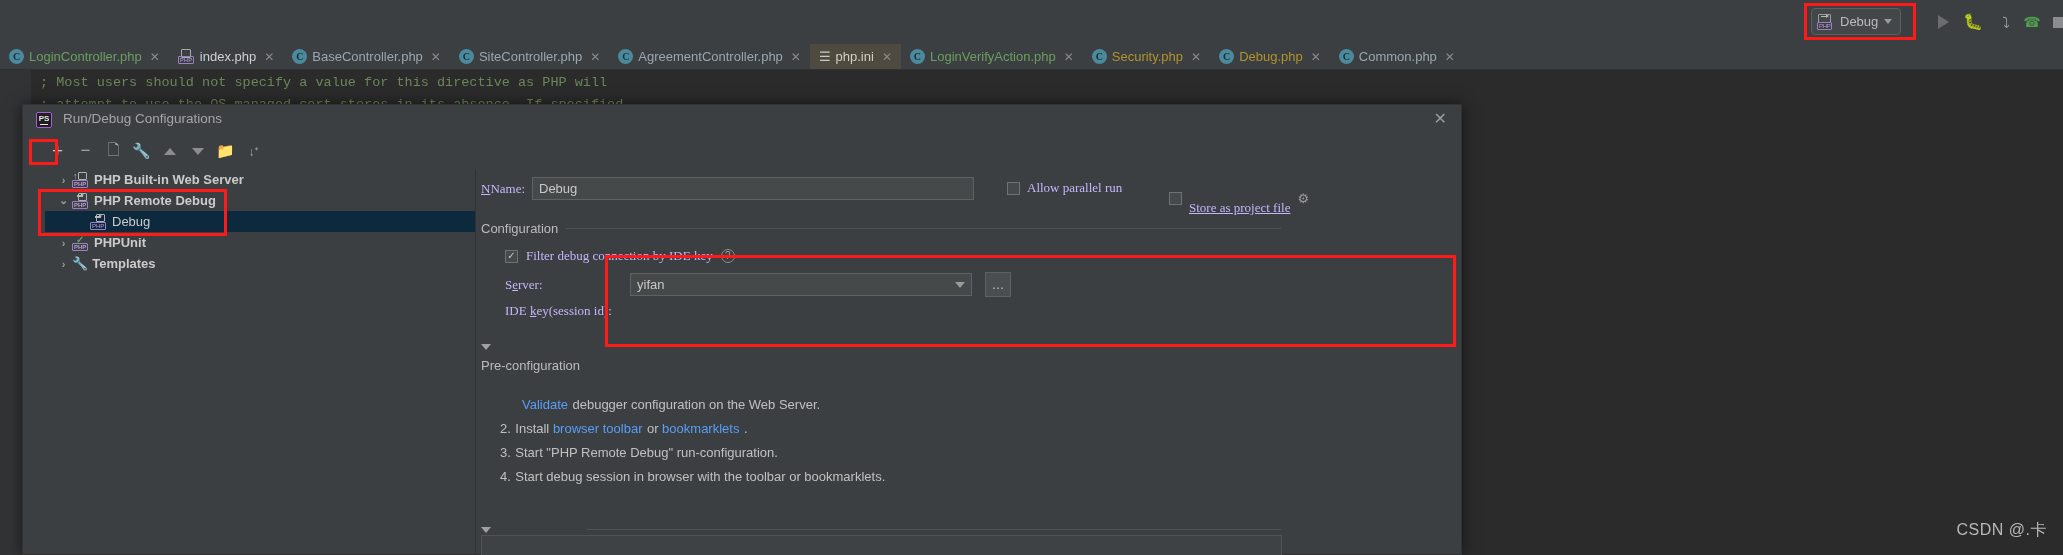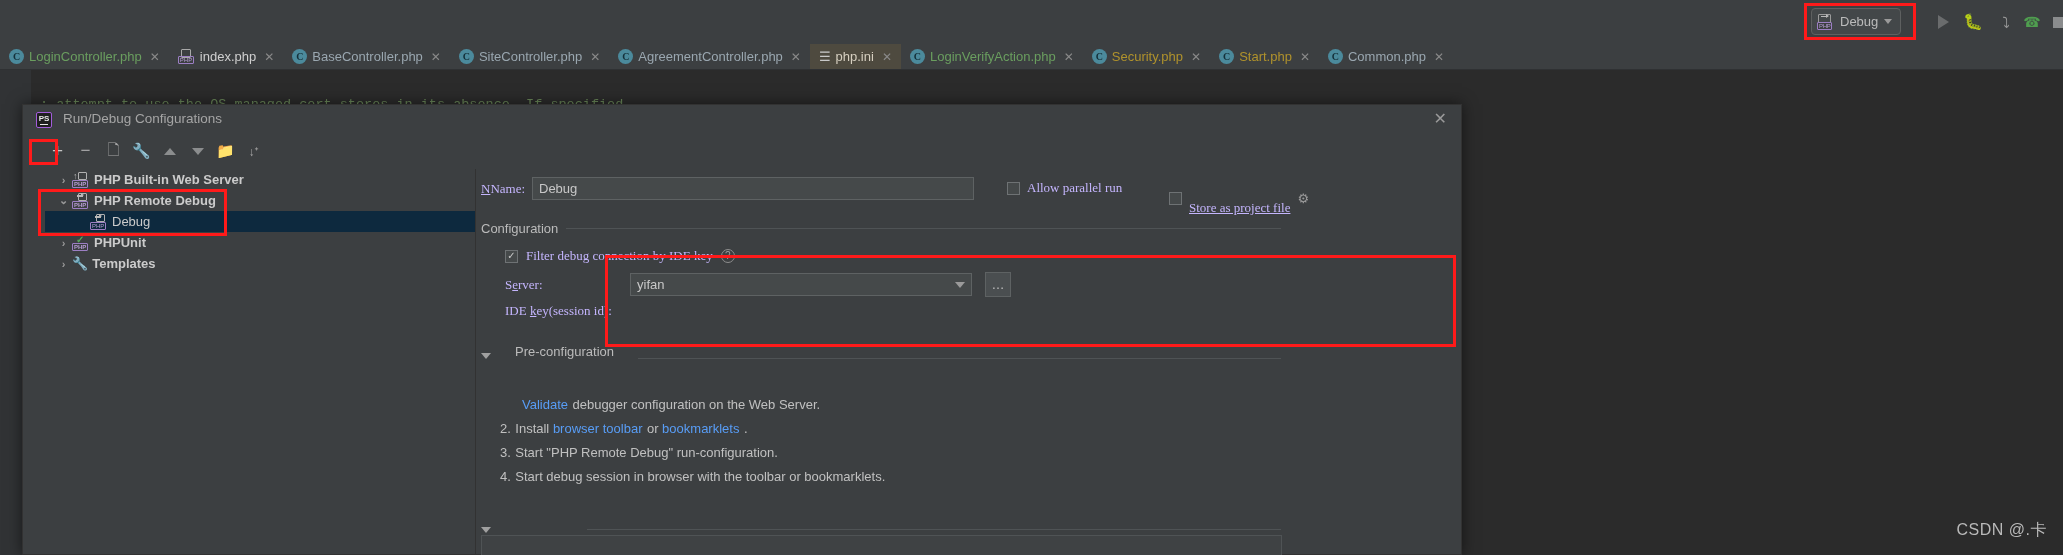--- a/index.html
+++ b/index.html
@@ -248,32 +248,33 @@
       <span>LoginVerifyAction.php</span>
       <span class="tclose">✕</span>
     </div>
     <div class="tab" style="color:#b0922c;">
       <span class="cico">C</span>
       <span>Security.php</span>
       <span class="tclose">✕</span>
     </div>
     <div class="tab" style="color:#b0922c;">
       <span class="cico">C</span>
-      <span>Start.php</span>
+      <span>Debug.php</span>
       <span class="tclose">✕</span>
     </div>
     <div class="tab" style="color:#9aa7b0;">
       <span class="cico">C</span>
       <span>Common.php</span>
       <span class="tclose">✕</span>
     </div>
   </div>
 
   <div class="editor">
     <div class="gutter"></div>
+    <div class="code-line" style="top:5px;">; Most users should not specify a value for this directive as PHP will</div>
     <div class="code-line" style="top:27px;">; attempt to use the OS-managed cert stores in its absence. If specified,</div>
   </div>
   <div class="editor-right-strip"></div>
 
   <div class="dialog">
 
     <div class="dlg-titlebar">
       <span class="dlg-ps-icon">PS<span class="bar"></span></span>
       <span class="dlg-title">Run/Debug Configurations</span>
       <span class="dlg-close">✕</span>
@@ -386,21 +387,21 @@
       <div class="field" style="position:absolute;left:154px;top:104px;width:342px;display:flex;align-items:center;justify-content:space-between;gap:12px;">
         <span>yifan</span>
         <span class="combo-arrow"></span>
       </div>
       <div class="ellipsis-btn" style="position:absolute;left:509px;top:103px;">
         <span>…</span>
       </div>
 
       <span class="lbl" style="position:absolute;left:29px;top:134px;">IDE <u>k</u>ey(session id):</span>
 
-      <div style="position:absolute;left:5px;top:175px;width:800px;display:flex;align-items:flex-end;gap:24px;">
+      <div style="position:absolute;left:5px;top:175px;width:800px;display:flex;align-items:flex-start;gap:8px;flex-direction:column;">
         <span class="tri-sm"></span>
         <span class="sect-title">Pre-configuration</span>
         <span class="sect-rule"></span>
       </div>
 
 
       <div style="position:absolute;left:46px;top:226px;">
         <span class="link">Validate</span>
         <span class="step"> debugger configuration on the Web Server.</span>
       </div>

